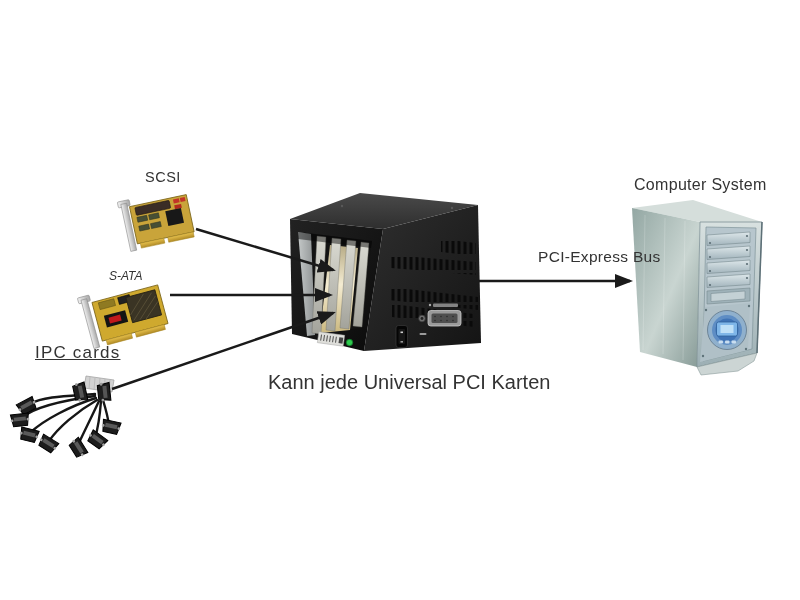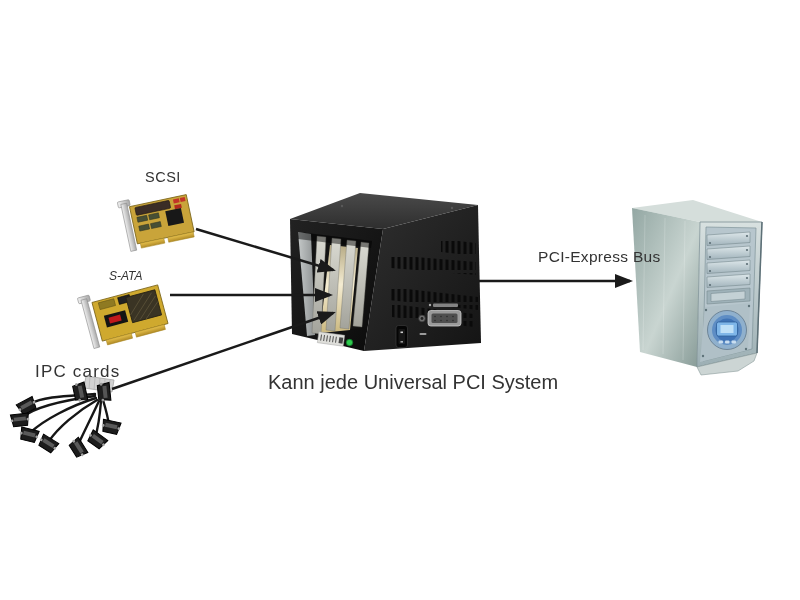--- a/index.html
+++ b/index.html
@@ -2,21 +2,21 @@
 <html style="--background: #ffffff; --text: #333333; --arrow: #1a1a1a; --pcb-yellow: #c9a43a; --pcb-yellow2: #cfa92e; --gold-edge: #d9b13b; --led-green: #2fca4e; --slot-glow: #efe6c8; --box-black: #121212; --pc-silver: #aebcb9; --fan-blue: #3f73b5;"><head>
 <meta charset="utf-8">
 <style>
   html,body{margin:0;padding:0;background:#fff;}
   .stage{position:relative;width:800px;height:590px;background:var(--background,#fff);
          font-family:"Liberation Sans",sans-serif;overflow:hidden;}
   .stage svg{position:absolute;left:0;top:0;}
   .lbl{position:absolute;color:var(--text,#333);white-space:nowrap;}
   .lbl-scsi{left:145px;top:169px;font-size:14.5px;letter-spacing:.5px;}
   .lbl-sata{left:109px;top:269px;font-size:12px;font-style:italic;}
-  .lbl-ipc{left:35px;top:362px;font-size:17px;letter-spacing:1.2px;}
+  .lbl-ipc{left:35px;top:343px;font-size:17px;letter-spacing:1.2px;text-decoration:underline;}
   .lbl-computer{left:634px;top:176px;font-size:16px;letter-spacing:.3px;}
   .lbl-pci{left:494px;top:248px;font-size:15.5px;letter-spacing:.3px;margin-left:44px;}
   .caption{position:absolute;left:268px;top:370px;color:var(--text,#333);
            font-size:20px;line-height:24px;}
   .arrow{stroke:var(--arrow,#1a1a1a);stroke-width:2.5;fill:none;}
   .cable{stroke:#161616;stroke-width:2.4;fill:none;stroke-linecap:round;}
 </style>
 </head>
 <body>
 
@@ -311,18 +311,19 @@
     <line class="arrow" x1="196" y1="229" x2="333" y2="270" marker-end="url(#ah)"></line>
     <line class="arrow" x1="170" y1="295" x2="330" y2="295" marker-end="url(#ah)"></line>
     <line class="arrow" x1="112" y1="389" x2="333" y2="313" marker-end="url(#ah)"></line>
     <line class="arrow" x1="479" y1="281" x2="630" y2="281" marker-end="url(#ah)"></line>
   </g>
 </svg>
 
 <div class="lbl lbl-scsi">SCSI</div>
 <div class="lbl lbl-sata">S-ATA</div>
 <div class="lbl lbl-ipc">IPC cards</div>
+<div class="lbl lbl-computer">Computer System</div>
 <div class="lbl lbl-pci">PCI-Express Bus</div>
 <div class="caption">
-  <div>Kann jede Universal PCI System</div>
+  <div>Kann jede Universal PCI Karten</div>
 </div>
 
 </div>
 
 </body></html>

